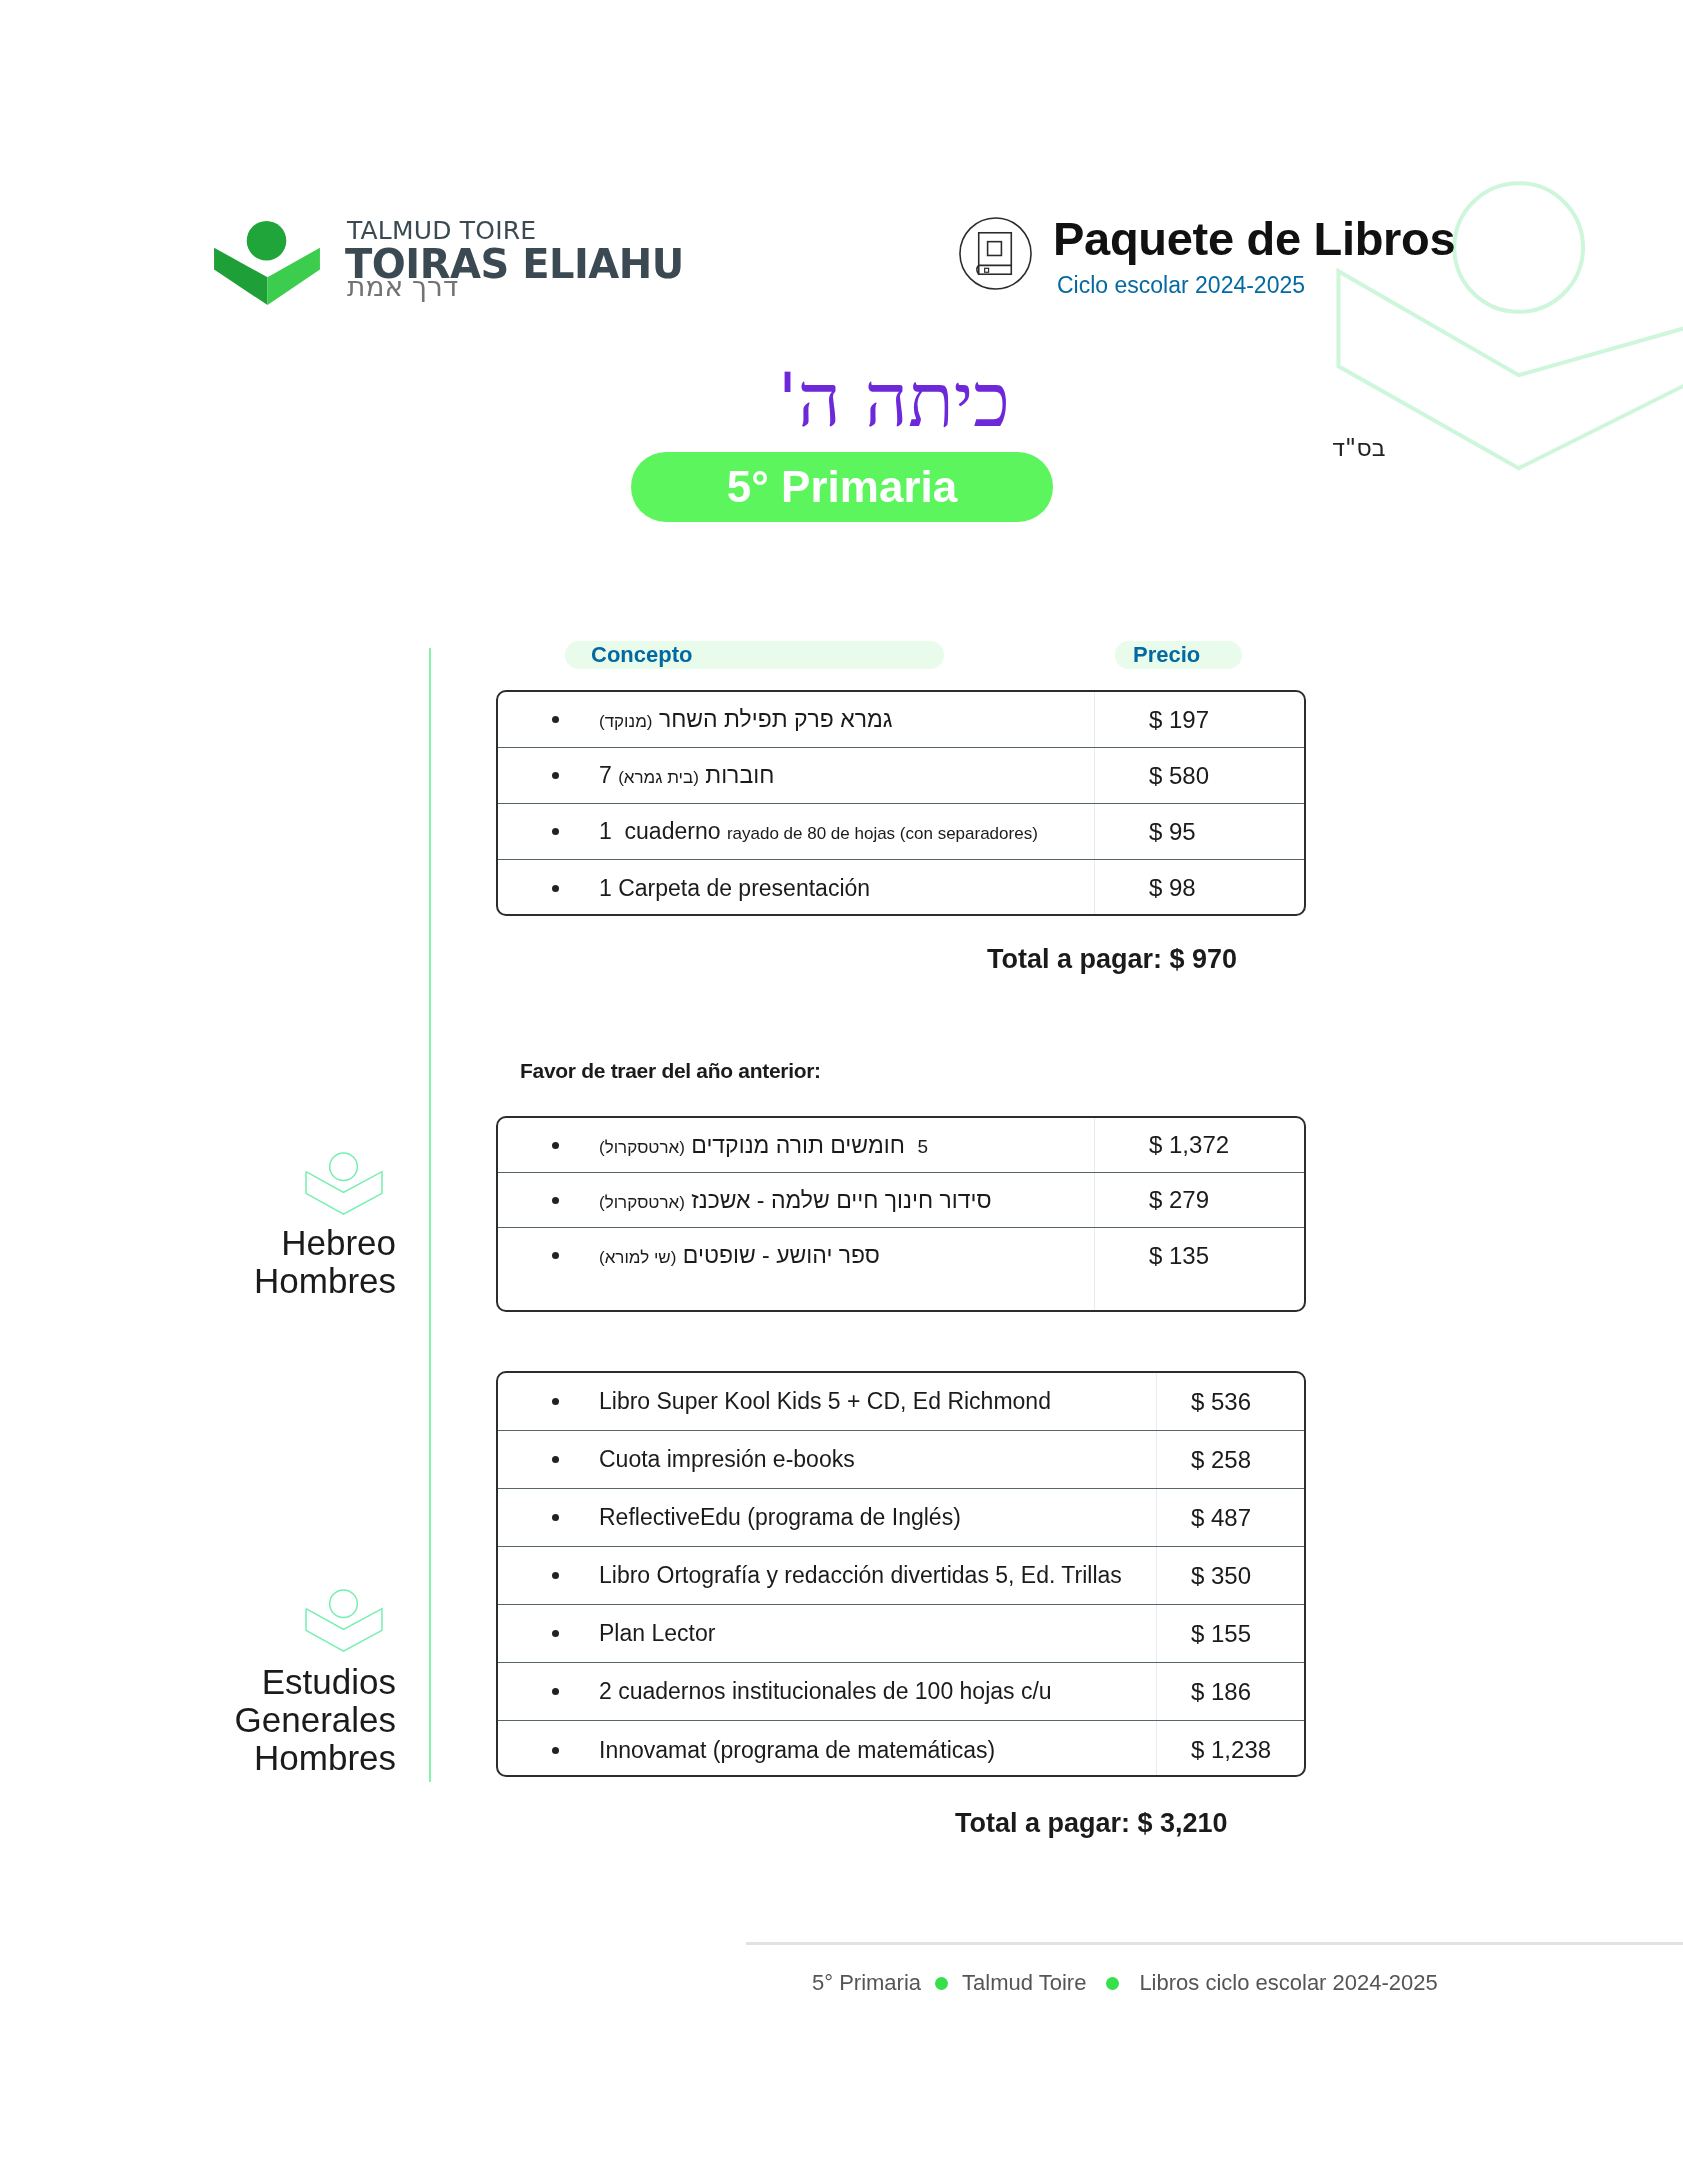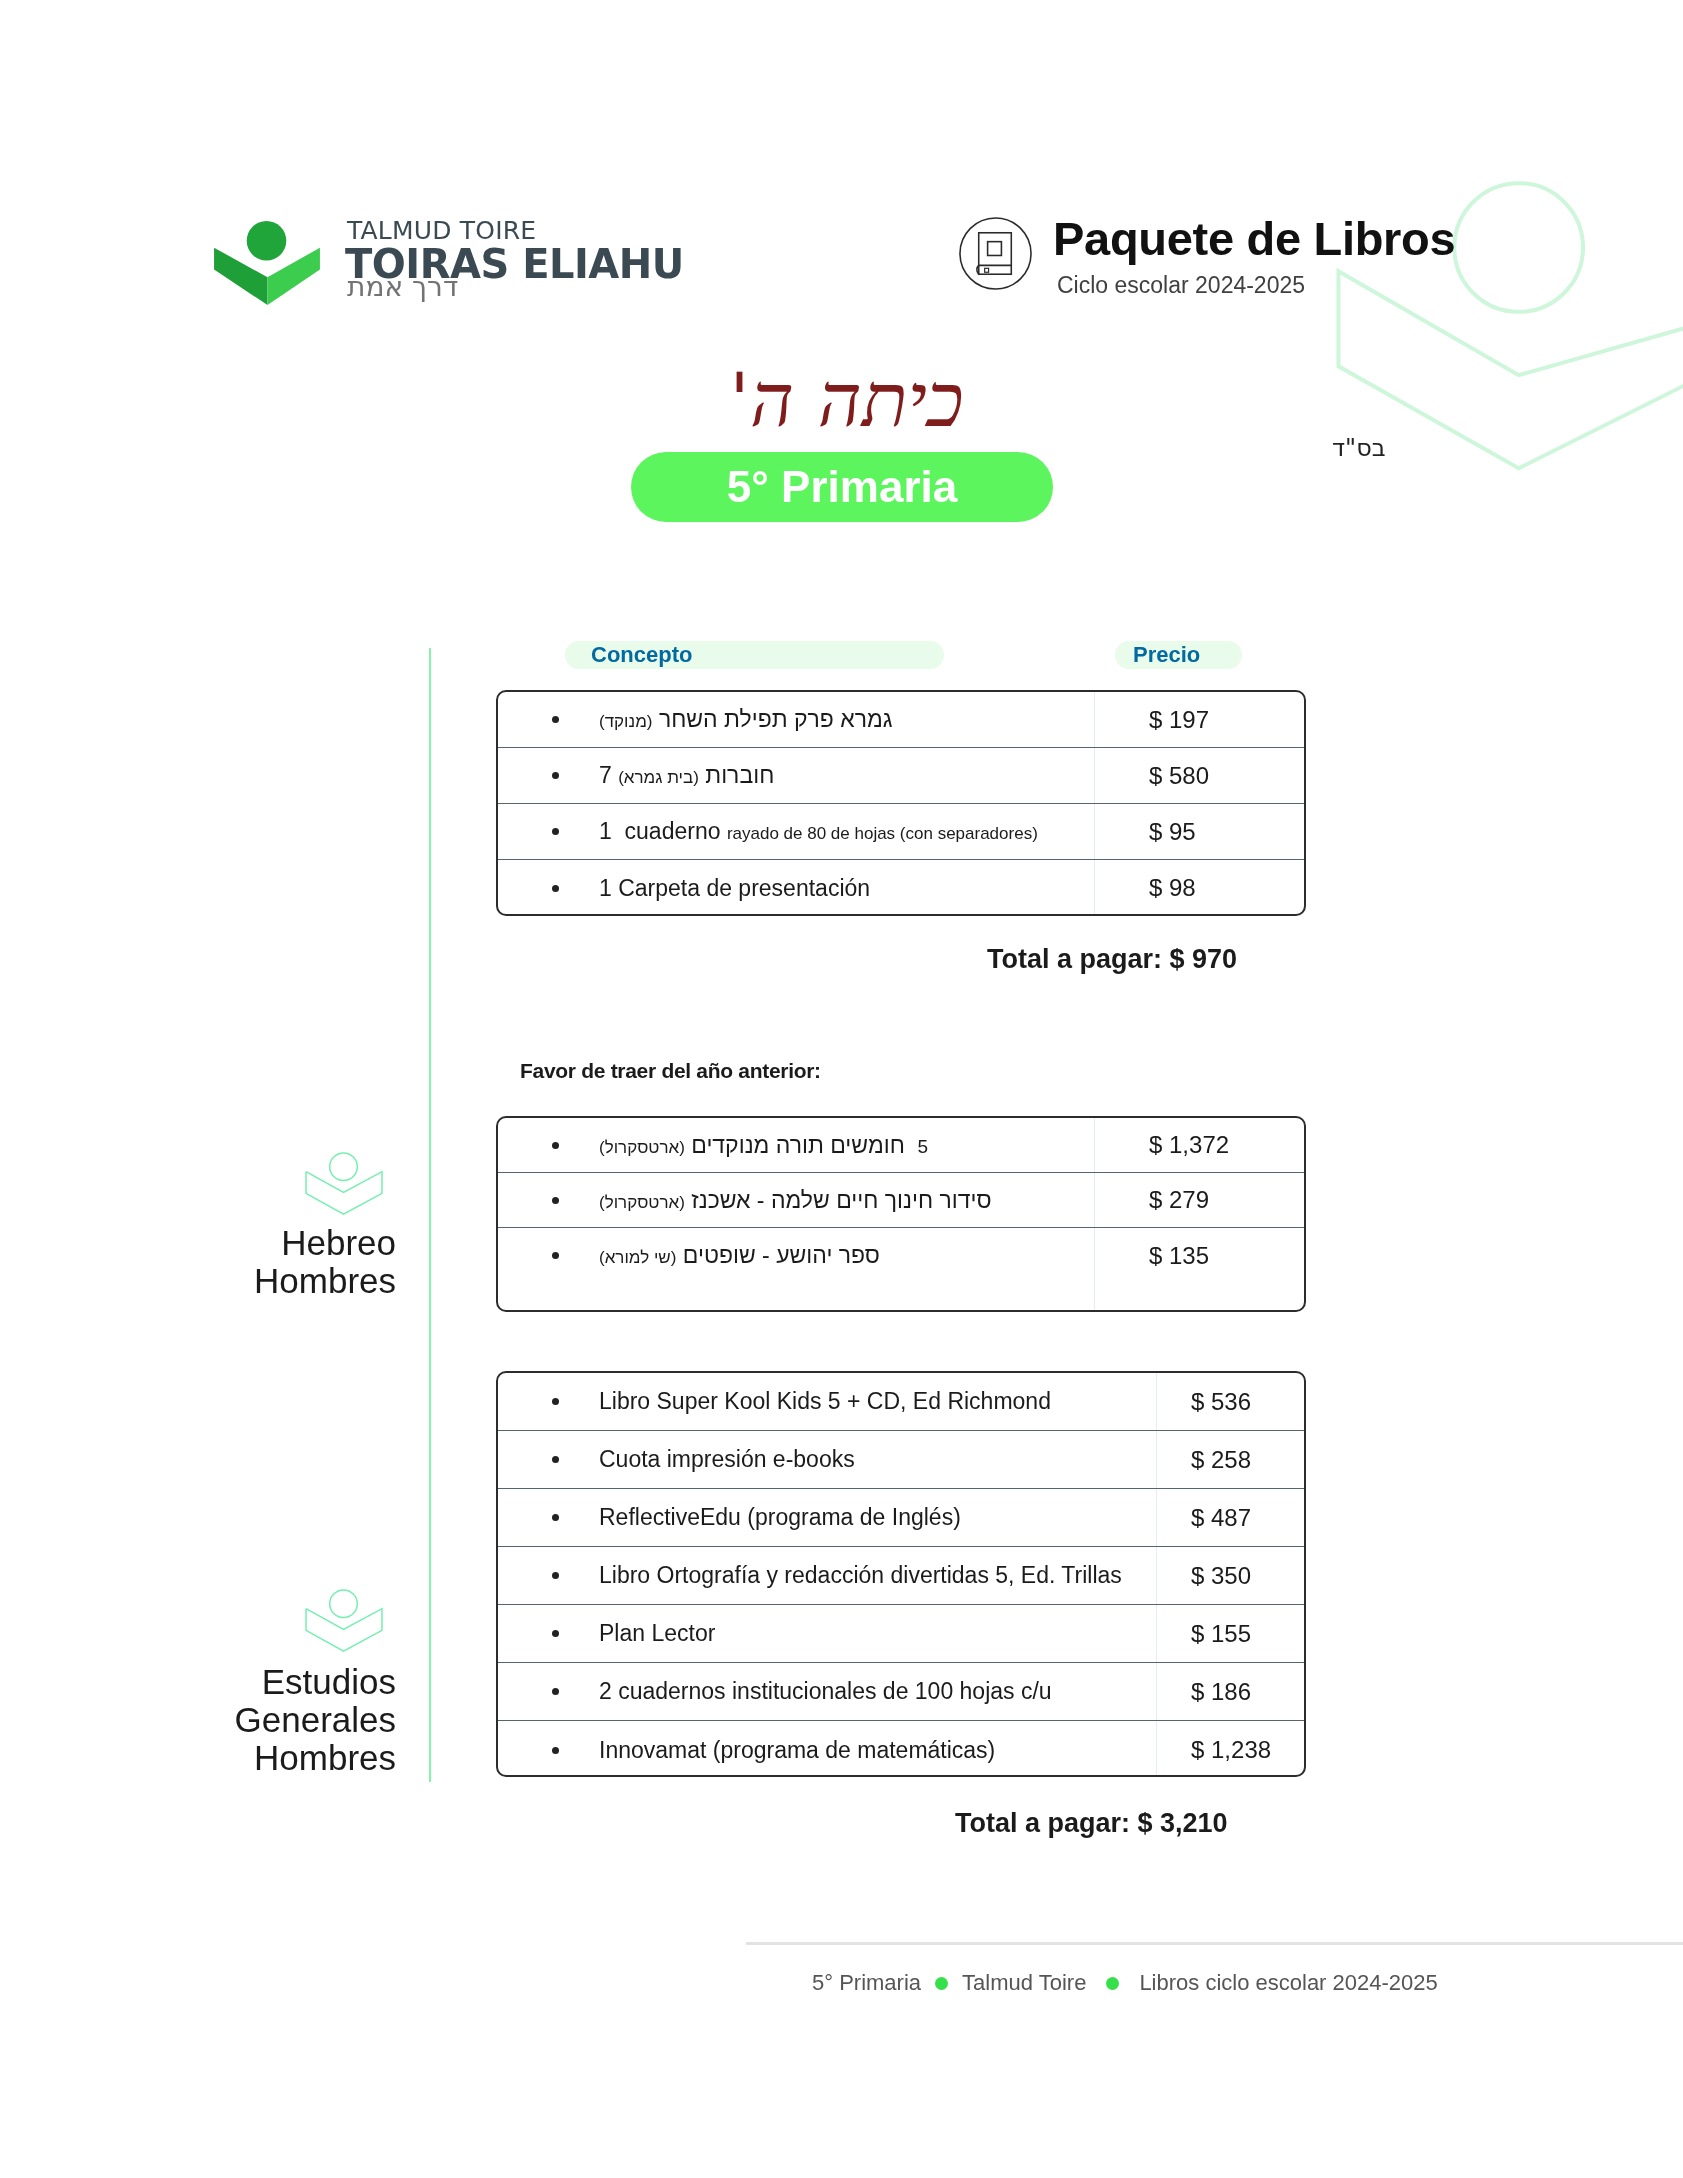--- a/index.html
+++ b/index.html
@@ -10,24 +10,24 @@
   
   #deco { position: absolute; left: 0; top: 0; width: 1683px; height: 2178px; pointer-events: none; }
 
   
   .logo-text-1 { left: 347px; top: 216px; font-size: 25px; color: #3b4a52; letter-spacing: 0.2px; white-space: nowrap; }
   .logo-text-2 { left: 345px; top: 241px; font-size: 40px; font-weight: bold; color: #3b4a52; letter-spacing: -0.5px; white-space: nowrap; font-family: "DejaVu Sans", sans-serif; }
   .logo-text-3 { left: 347px; top: 270px; font-size: 28px; color: #737373; direction: rtl; white-space: nowrap; }
 
   
   .title { left: 1053px; top: 211px; font-size: 47px; font-weight: bold; color: #111; white-space: nowrap; font-family: "Liberation Sans", sans-serif; letter-spacing: -0.3px; }
-  .subtitle { left: 1057px; top: 272px; font-size: 23px; color: #404040; white-space: nowrap; font-family: "Liberation Sans", sans-serif; }
+  .subtitle { left: 1057px; top: 272px; font-size: 23px; color: #0369a1; white-space: nowrap; font-family: "Liberation Sans", sans-serif; }
   .bsd { left: 1332px; top: 434px; font-size: 24px; color: #222; direction: rtl; font-family: "DejaVu Sans", sans-serif; }
 
-  .grade-hebrew { left: 683px; top: 356px; width: 327px; text-align: center; font-size: 75px; font-style: italic; color: #7f1d1d; direction: rtl; font-family: "DejaVu Serif", serif; white-space: nowrap; }
+  .grade-hebrew { left: 683px; top: 356px; width: 327px; font-size: 75px; color: #6d28d9; direction: rtl; font-family: "DejaVu Serif", serif; white-space: nowrap; }
   .grade-pill { left: 631px; top: 452px; width: 422px; height: 70px; background: #5cf55e; border-radius: 36px;
                 display: flex; align-items: center; justify-content: center; }
   .grade-pill span { color: #ffffff; font-size: 44px; font-weight: bold; font-family: "Liberation Sans", sans-serif; }
 
   
   .vline { left: 429px; top: 648px; width: 2px; height: 1134px; background: #86f3a9; }
   .section-label { right: 1287px; text-align: right; font-size: 35px; line-height: 38px; color: #1b1b1b; white-space: nowrap; font-family: "Liberation Sans", sans-serif; }
   .section-label div { display: block; }
 
   

